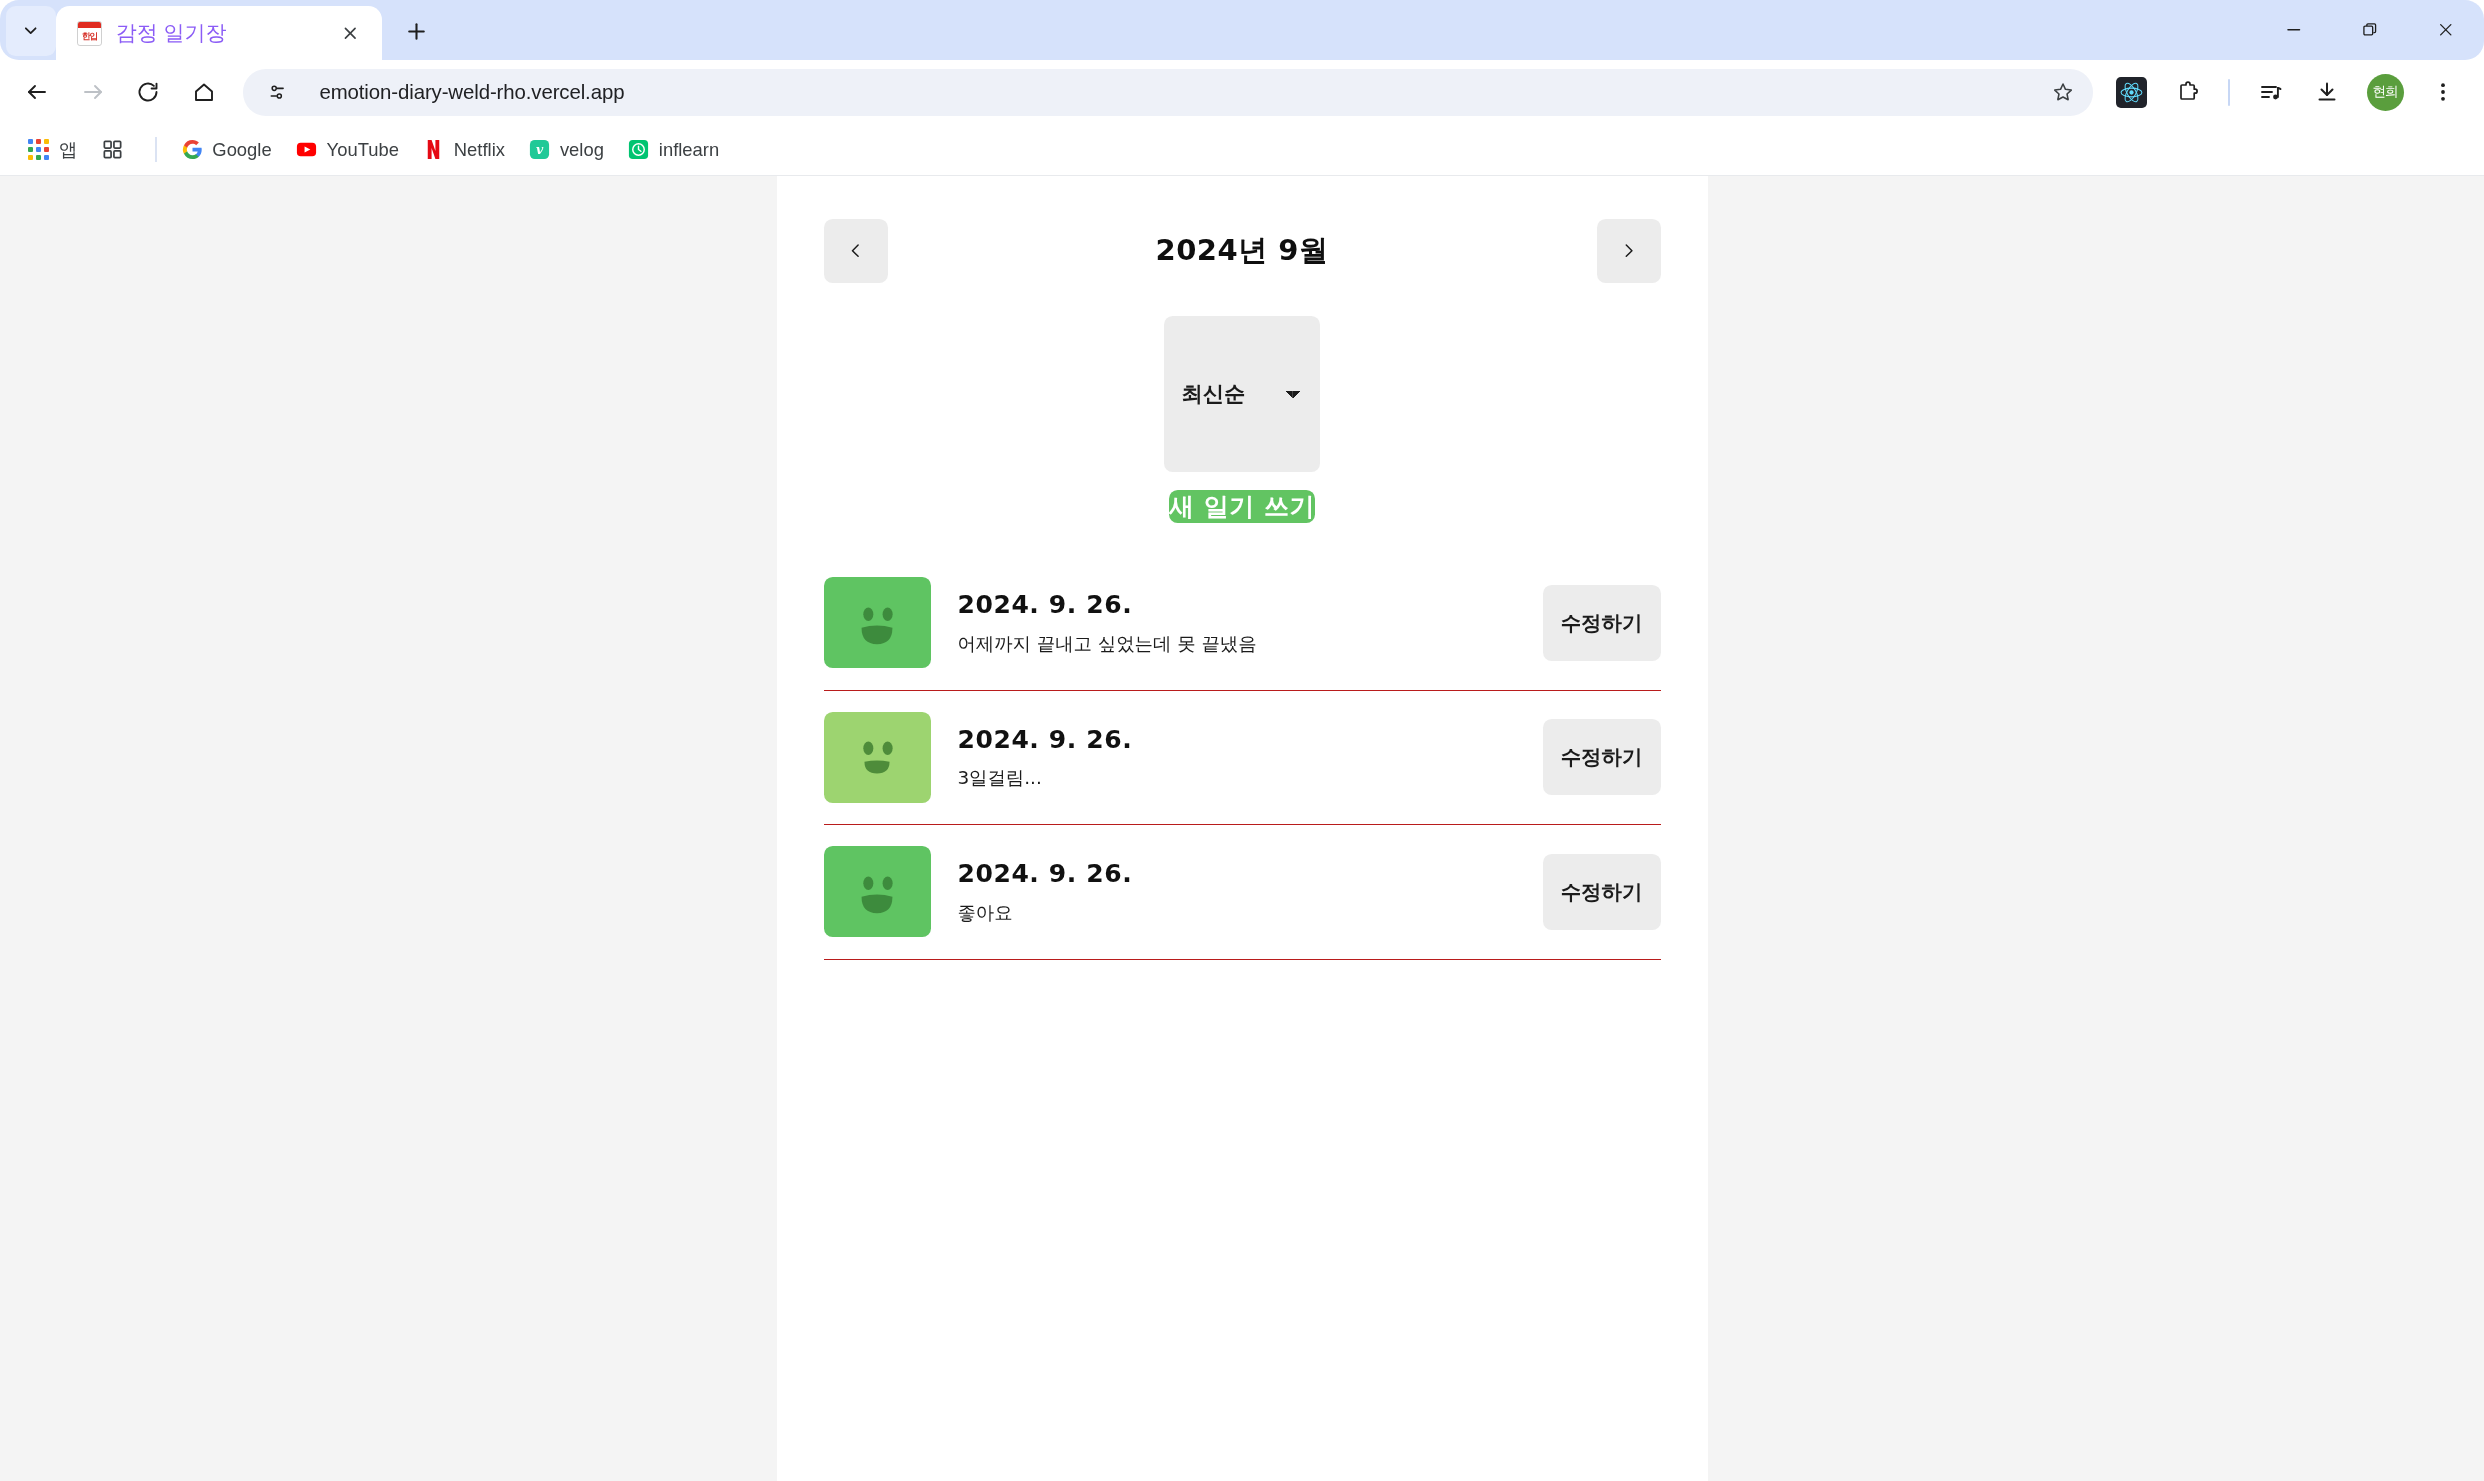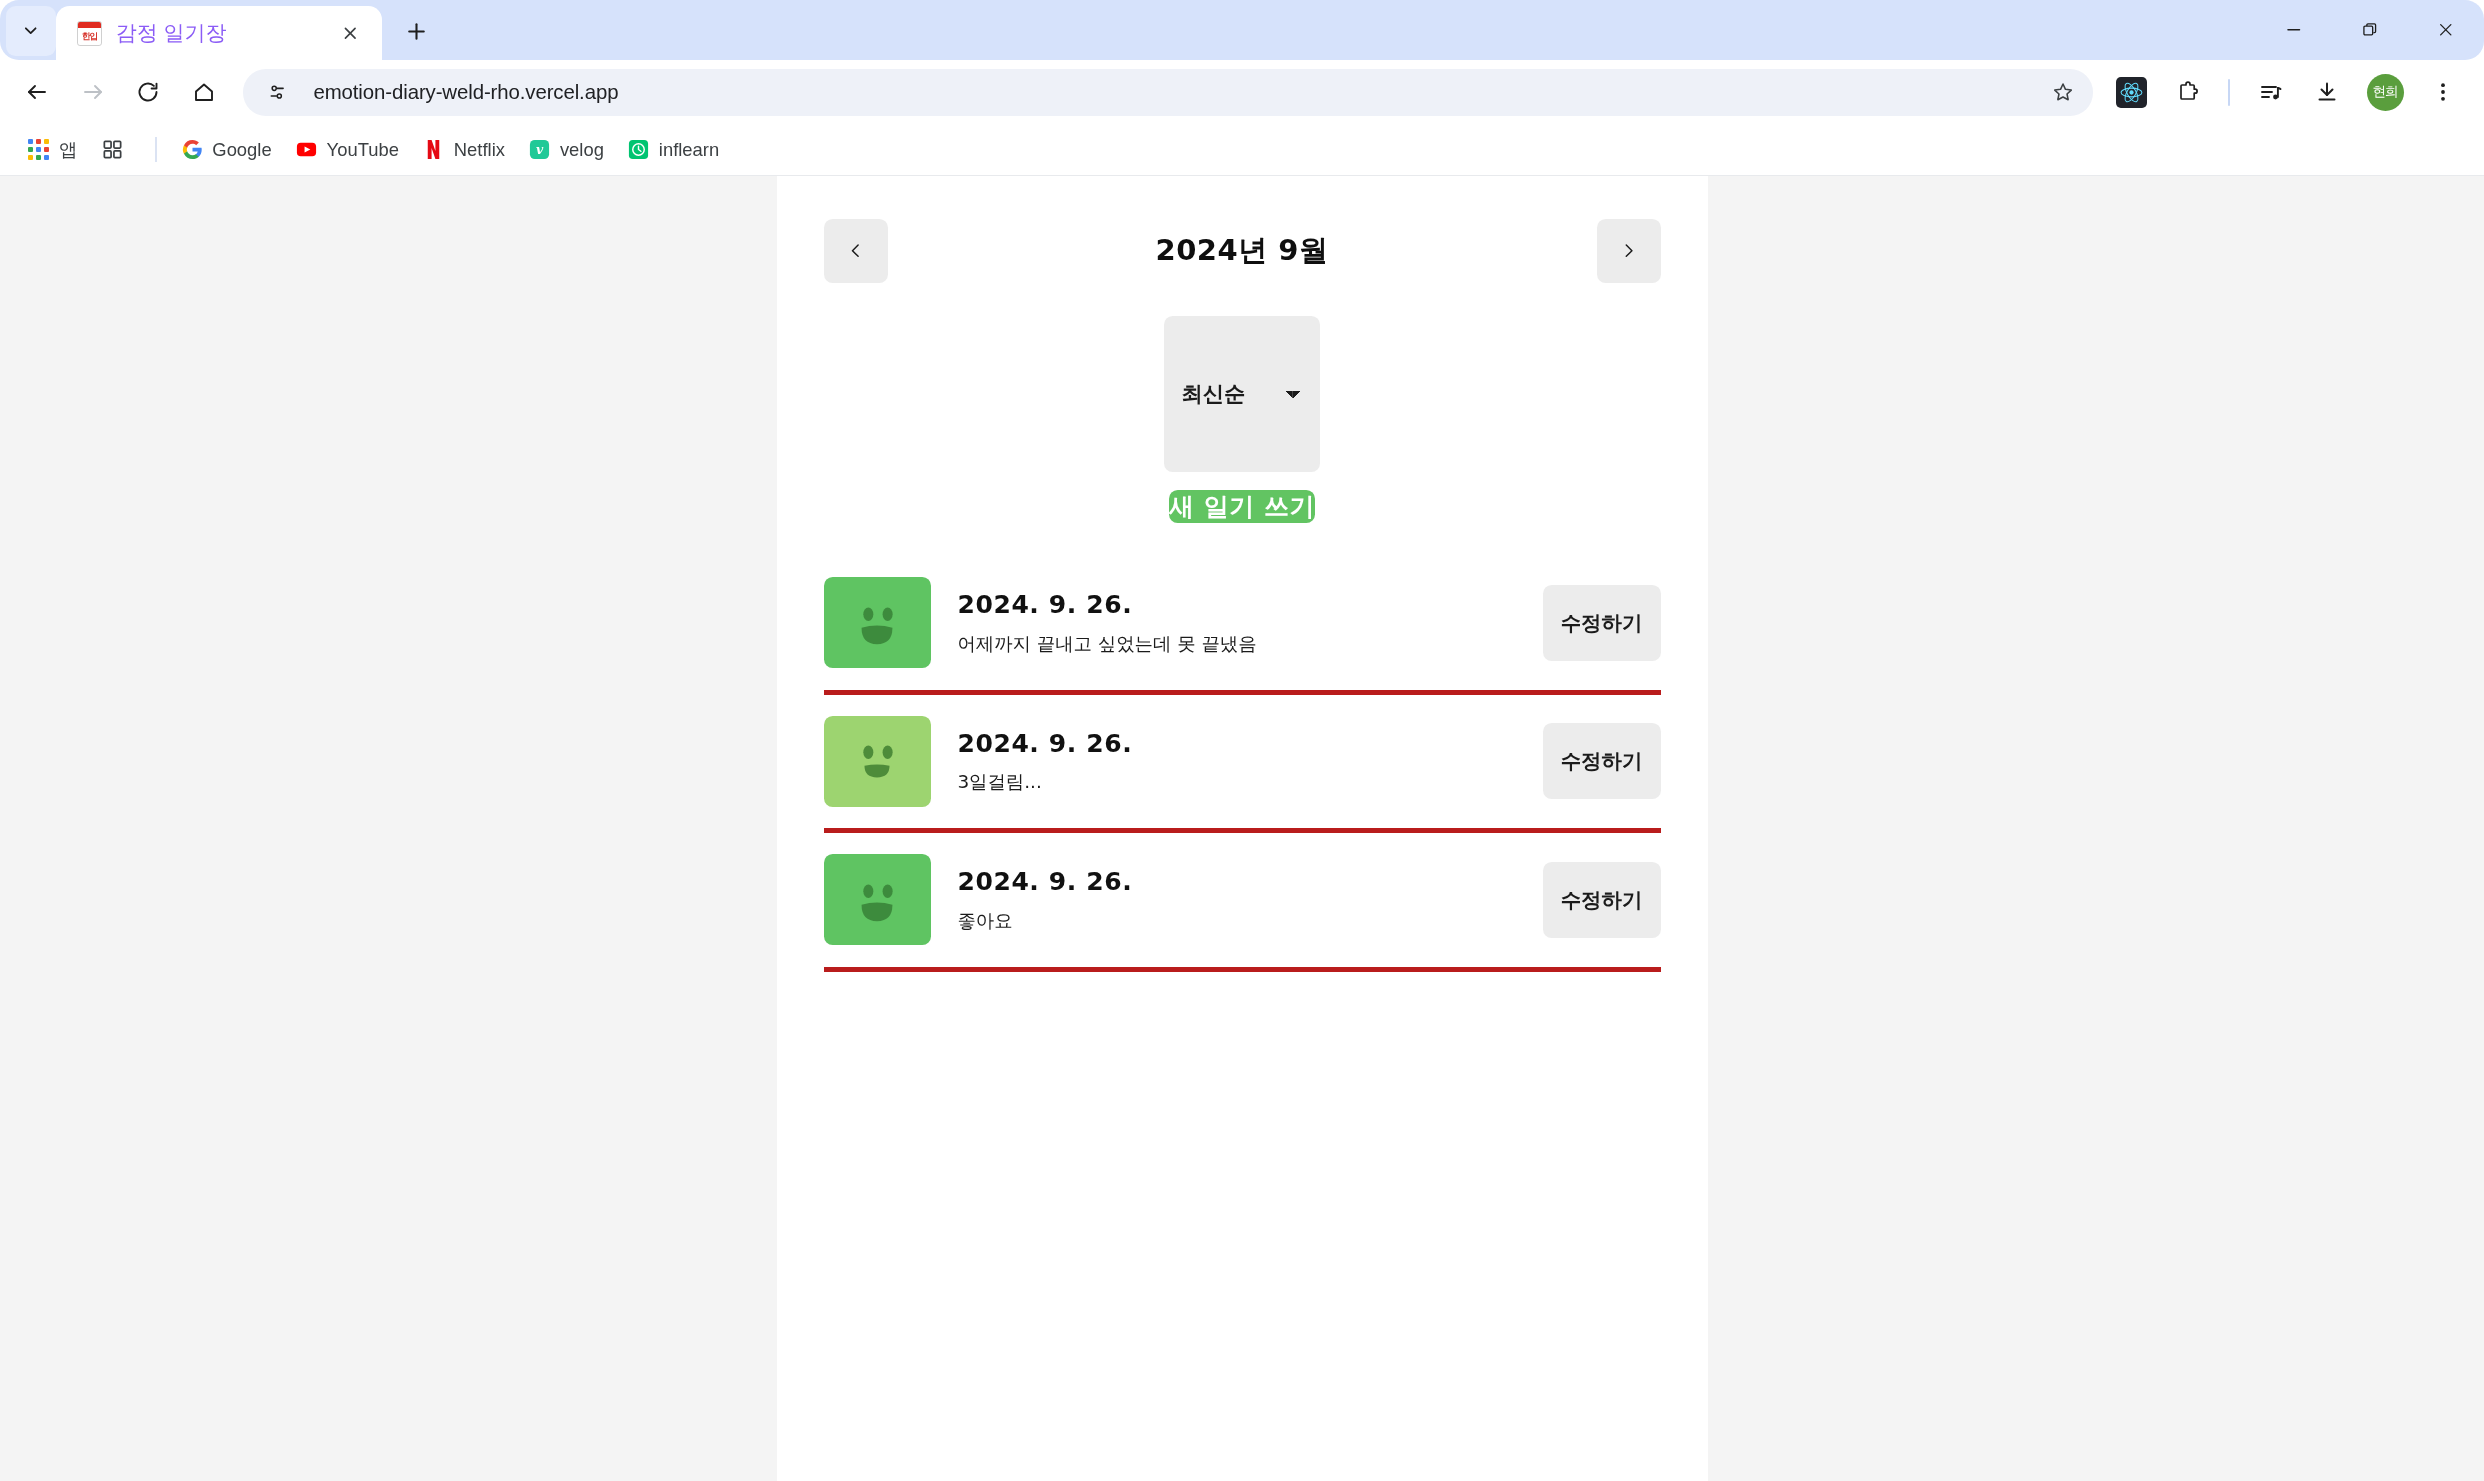--- a/index.html
+++ b/index.html
@@ -154,21 +154,21 @@
 
   .omnibox {
     flex: 1;
     height: 47px;
     background: #eef1f8;
     border-radius: 23px;
     display: flex;
     align-items: center;
     padding: 0 9.7px 0 17.5px;
     margin: 0 9.7px;
-    gap: 20px;
+    gap: 26px;
     min-width: 0;
   }
   .site-info {
     width: 33px; height: 33px;
     border-radius: 50%;
     display: flex; align-items: center; justify-content: center;
     color: #1f1f1f;
     flex: 0 0 33px;
   }
   .site-info svg { width: 20.4px; height: 20.4px; }
@@ -366,21 +366,21 @@
     margin-top: 33px;
     display: flex;
     flex-direction: column;
   }
 
   .diary-item {
     display: flex;
     align-items: center;
     gap: 25px;
     padding: 21.3px 0;
-    border-bottom: 5px solid #b91c1c;
+    border-bottom: 1px solid #b91c1c;
   }
 
   .emotion-box {
     width: 107px;
     height: 91px;
     border-radius: 8.7px;
     flex: 0 0 107px;
     display: flex;
     align-items: center;
     justify-content: center;

